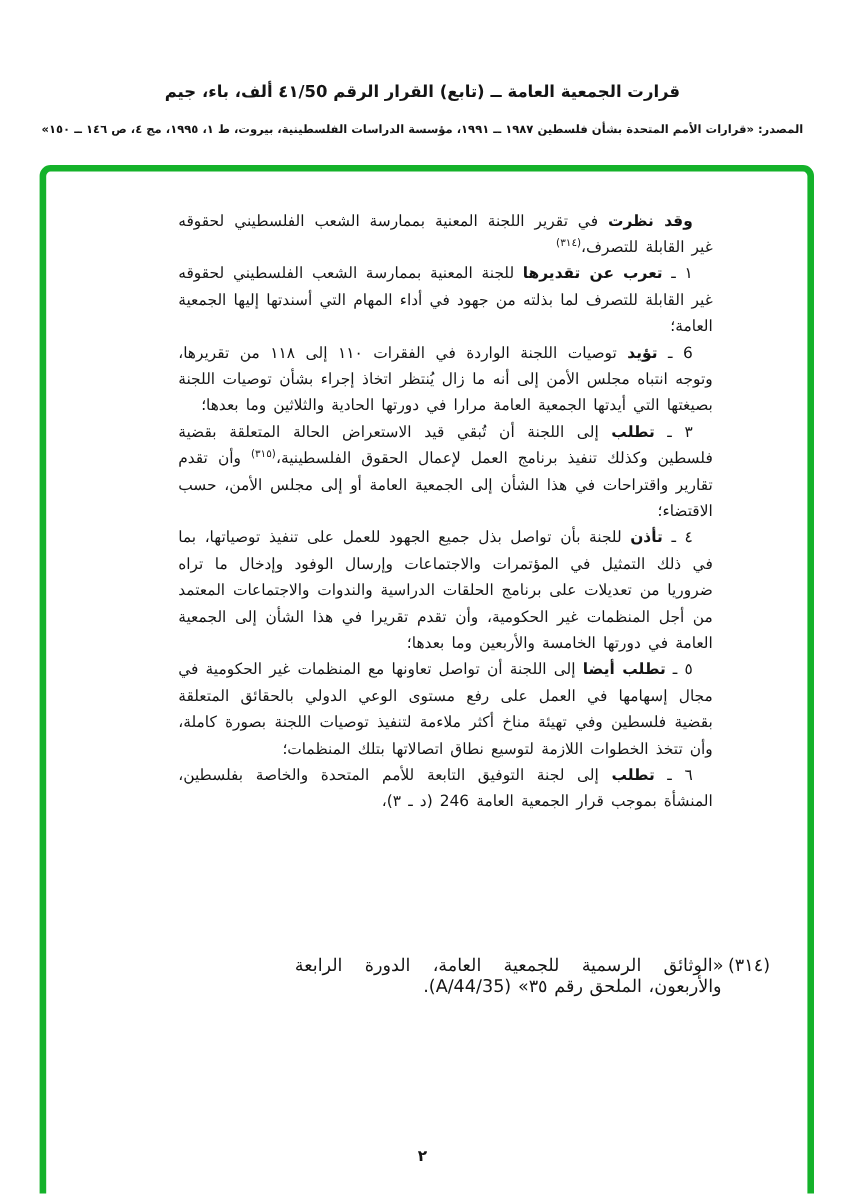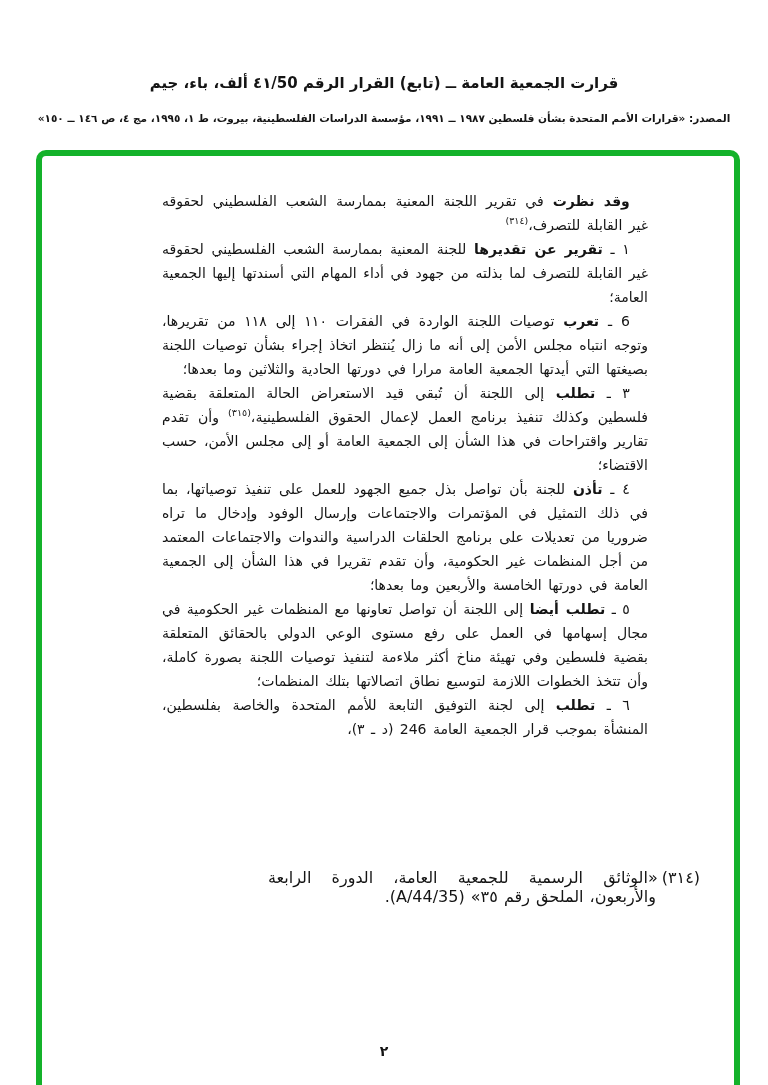--- a/index.html
+++ b/index.html
@@ -85,22 +85,22 @@
 <body>
 
 <div class="page-header">قرارت الجمعية العامة ــ (تابع) القرار الرقم ٤١/50 ألف، باء، جيم</div>
 
 <div class="source-line">المصدر: «قرارات الأمم المتحدة بشأن فلسطين ١٩٨٧ ــ ١٩٩١، مؤسسة الدراسات الفلسطينية، بيروت، ط ١، ١٩٩٥، مج ٤، ص ١٤٦ ــ ١٥٠»</div>
 
 <div class="green-frame" style="border-color: rgb(20, 178, 42);">
 
   <div class="body-text">
       <p class="para"><span class="bold">وقد نظرت</span><span> في تقرير اللجنة المعنية بممارسة الشعب الفلسطيني لحقوقه غير القابلة للتصرف،</span><span class="fnref">(٣١٤)</span></p>
-      <p class="para"><span>١ ـ </span><span class="bold">تقرير عن تقديرها</span><span> للجنة المعنية بممارسة الشعب الفلسطيني لحقوقه غير القابلة للتصرف لما بذلته من جهود في أداء المهام التي أسندتها إليها الجمعية العامة؛</span></p>
-      <p class="para"><span>6 ـ </span><span class="bold">تعرب</span><span> توصيات اللجنة الواردة في الفقرات ١١٠ إلى ١١٨ من تقريرها، وتوجه انتباه مجلس الأمن إلى أنه ما زال يُنتظر اتخاذ إجراء بشأن توصيات اللجنة بصيغتها التي أيدتها الجمعية العامة مرارا في دورتها الحادية والثلاثين وما بعدها؛</span></p>
+      <p class="para"><span>١ ـ </span><span class="bold">تعرب عن تقديرها</span><span> للجنة المعنية بممارسة الشعب الفلسطيني لحقوقه غير القابلة للتصرف لما بذلته من جهود في أداء المهام التي أسندتها إليها الجمعية العامة؛</span></p>
+      <p class="para"><span>6 ـ </span><span class="bold">تؤيد</span><span> توصيات اللجنة الواردة في الفقرات ١١٠ إلى ١١٨ من تقريرها، وتوجه انتباه مجلس الأمن إلى أنه ما زال يُنتظر اتخاذ إجراء بشأن توصيات اللجنة بصيغتها التي أيدتها الجمعية العامة مرارا في دورتها الحادية والثلاثين وما بعدها؛</span></p>
       <p class="para"><span>٣ ـ </span><span class="bold">تطلب</span><span> إلى اللجنة أن تُبقي قيد الاستعراض الحالة المتعلقة بقضية فلسطين وكذلك تنفيذ برنامج العمل لإعمال الحقوق الفلسطينية،</span><span class="fnref">(٣١٥)</span><span> وأن تقدم تقارير واقتراحات في هذا الشأن إلى الجمعية العامة أو إلى مجلس الأمن، حسب الاقتضاء؛</span></p>
       <p class="para"><span>٤ ـ </span><span class="bold">تأذن</span><span> للجنة بأن تواصل بذل جميع الجهود للعمل على تنفيذ توصياتها، بما في ذلك التمثيل في المؤتمرات والاجتماعات وإرسال الوفود وإدخال ما تراه ضروريا من تعديلات على برنامج الحلقات الدراسية والندوات والاجتماعات المعتمد من أجل المنظمات غير الحكومية، وأن تقدم تقريرا في هذا الشأن إلى الجمعية العامة في دورتها الخامسة والأربعين وما بعدها؛</span></p>
       <p class="para"><span>٥ ـ </span><span class="bold">تطلب أيضا</span><span> إلى اللجنة أن تواصل تعاونها مع المنظمات غير الحكومية في مجال إسهامها في العمل على رفع مستوى الوعي الدولي بالحقائق المتعلقة بقضية فلسطين وفي تهيئة مناخ أكثر ملاءمة لتنفيذ توصيات اللجنة بصورة كاملة، وأن تتخذ الخطوات اللازمة لتوسيع نطاق اتصالاتها بتلك المنظمات؛</span></p>
       <p class="para"><span>٦ ـ </span><span class="bold">تطلب</span><span> إلى لجنة التوفيق التابعة للأمم المتحدة والخاصة بفلسطين، المنشأة بموجب قرار الجمعية العامة 246 (د ـ ٣)،</span></p>
     </div>
 
   <div class="footnotes">
       <p class="footnote"><span class="fn-marker">(٣١٤)</span><span>«الوثائق الرسمية للجمعية العامة، الدورة الرابعة والأربعون، الملحق رقم ٣٥» (A/44/35).</span></p>
     </div>
 

